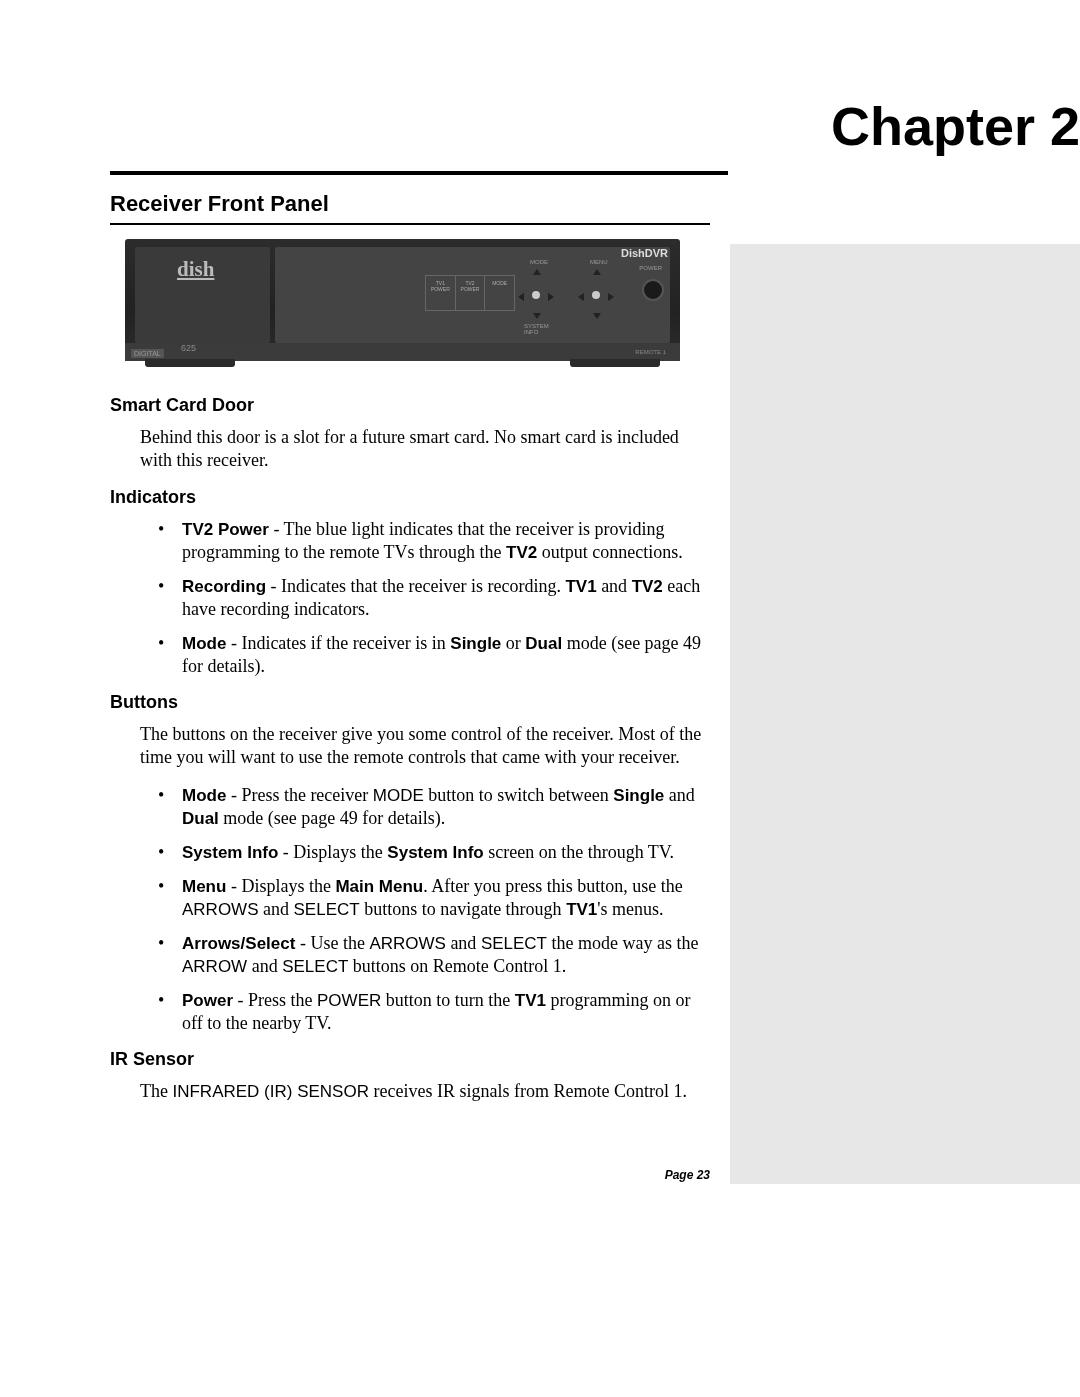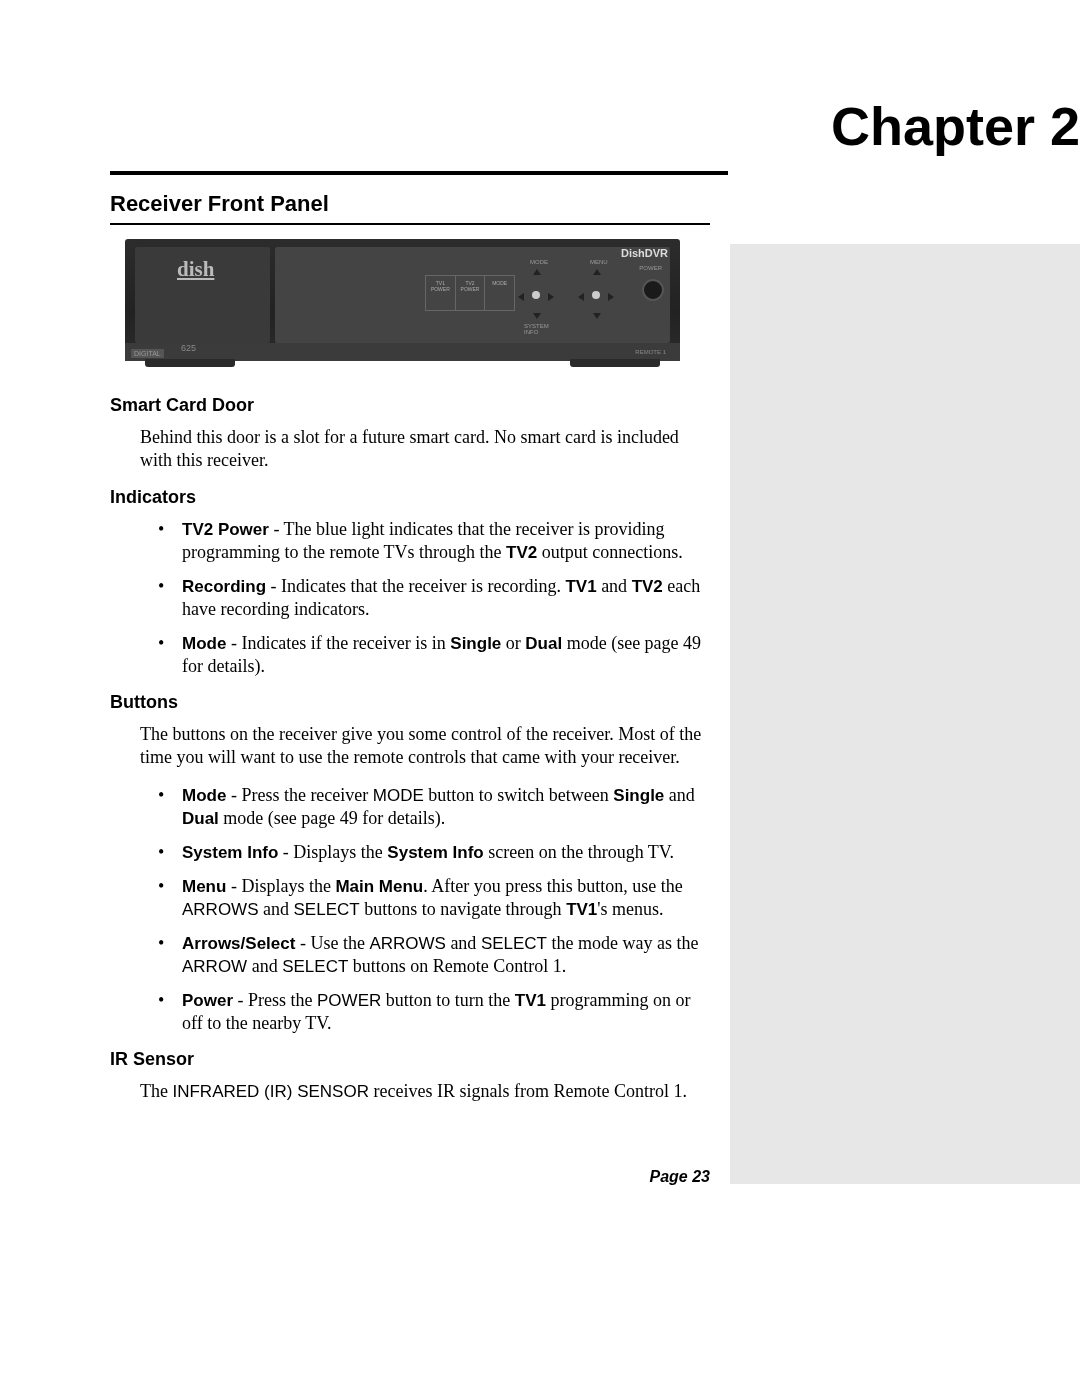--- a/index.html
+++ b/index.html
@@ -155,21 +155,21 @@
   }
   .sb { font-family: Arial, Helvetica, sans-serif; font-weight: bold; font-size: 17px; }
   .sc { font-family: Arial, Helvetica, sans-serif; font-size: 17px; }
   .page-num {
     position: absolute;
     right: 370px;
     top: 1168px;
     font-family: Arial, Helvetica, sans-serif;
     font-weight: bold;
     font-style: italic;
-    font-size: 16px;
+    font-size: 12px;
   }
 </style>
 </head>
 <body>
 
 <div class="page">
   <div class="right-gutter"></div>
 
   <h1 class="chapter">Chapter 2</h1>
   <hr class="rule-heavy">

